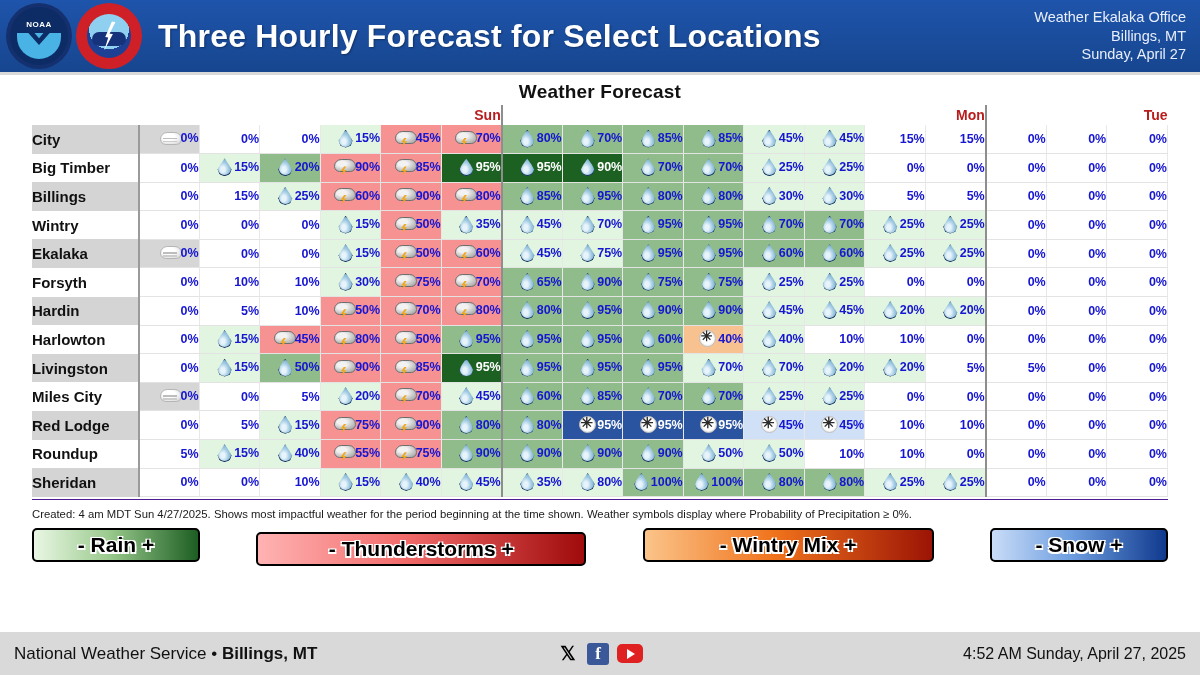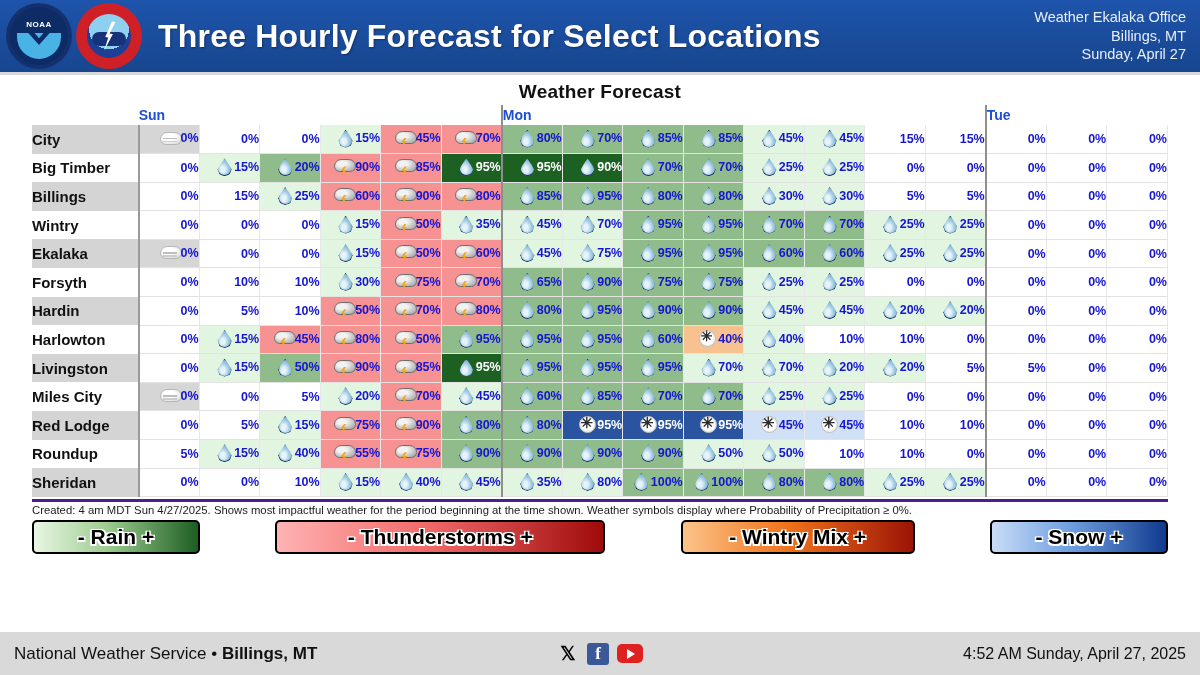--- a/index.html
+++ b/index.html
@@ -88,21 +88,21 @@
   }
 
   table.fc { border-collapse: collapse; width: 1136px; margin: 0 auto; table-layout: fixed; }
   table.fc td, table.fc th { padding:0; }
 
   .col-loc { width: 104px; }
   .col-h   { width: 59px; }
 
   
   .daterow td { height: 22px; font-size: 13.5px; color:#111; text-align:center; vertical-align: bottom; padding-bottom:1px; }
-  .dayrow  td { height: 20px; font-size: 14px; font-weight: bold; color:#1d4ed8; text-align:left; }
+  .dayrow  td { height: 20px; font-size: 14px; font-weight: bold; color:#b91c1c; text-align:right; }
   .hourrow td {
     height: 21px; font-size: 13.5px; color:#111; text-align:center; vertical-align:bottom;
     padding-bottom: 3px;
   }
   .daysep-top { border-left: 2px solid #8e8e8e; }
 
   
   .loccell {
     font-size: 15px; font-weight: bold; color:#111;
     text-align:left; padding-left:8px; height: 28.6px;
@@ -209,22 +209,22 @@
     position:absolute; left:3px; top:8px;
     width: 14px; height: 1.5px;
     background:#bdbdbd;
     box-shadow: 0 3px 0 #cccccc;
   }
 
   
   .note {
     width:1136px; margin: 2px auto 0 auto;
     font-size: 11.3px; color:#1a1a1a;
-    border-top: 3px solid #4c1d95;
-    padding-top: 2px;
+    border-top: 1px solid #4c1d95;
+    padding-top: 8px;
     white-space: nowrap;
   }
   .legend {
     width: 1136px; margin: 4px auto 0 auto;
     display:flex; justify-content:space-between; align-items:center; gap: 8px;
   }
   .legend-item {
     flex: 0 0 auto;
     border: 2px solid #000;
     border-radius: 5px;
@@ -233,22 +233,22 @@
     padding: 0 10px;
     font-size: 21px;
     font-weight: bold;
     color: #000;
     text-shadow:
       -1.5px -1.5px 0 #fff, 1.5px -1.5px 0 #fff,
       -1.5px 1.5px 0 #fff,  1.5px 1.5px 0 #fff;
     white-space: nowrap;
   }
   .lg-rain   { background: linear-gradient(90deg,#e9f7e4 0%, #9ccb8f 45%, #1d5e22 100%); width: 168px; }
-  .lg-tstorm { background: linear-gradient(90deg,#ffb3b3 0%, #f26b6b 45%, #a00b0b 100%); width: 330px; }
-  .lg-wintry { background: linear-gradient(90deg,#fbc48a 0%, #f0731c 45%, #9c1405 100%); width: 234px; }
+  .lg-tstorm { background: linear-gradient(90deg,#ffb3b3 0%, #f26b6b 45%, #a00b0b 100%); width: 330px; margin-top: 8px; }
+  .lg-wintry { background: linear-gradient(90deg,#fbc48a 0%, #f0731c 45%, #9c1405 100%); width: 291px; }
   .lg-snow   { background: linear-gradient(90deg,#c9dcf7 0%, #6f9fe0 45%, #103a8e 100%); width: 178px; }
   .lg-fog    { background: linear-gradient(90deg,#f2f2f2 0%, #b8b8b8 45%, #4e4e4e 100%); width: 168px; }
 
   
   .footer {
     height: 45px;
     background: #d9d9d9;
     border-top: 2px solid #ffffff;
     display:flex; align-items:center;
     position: relative;

